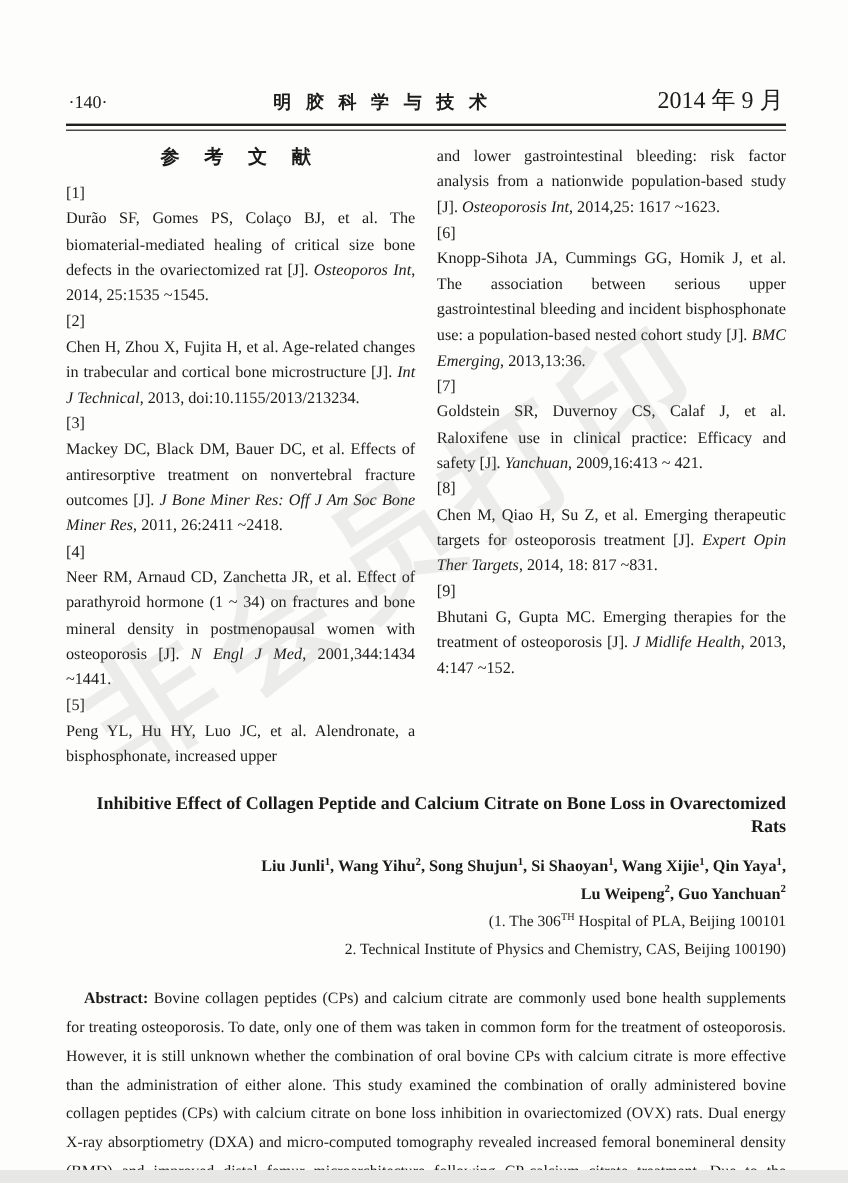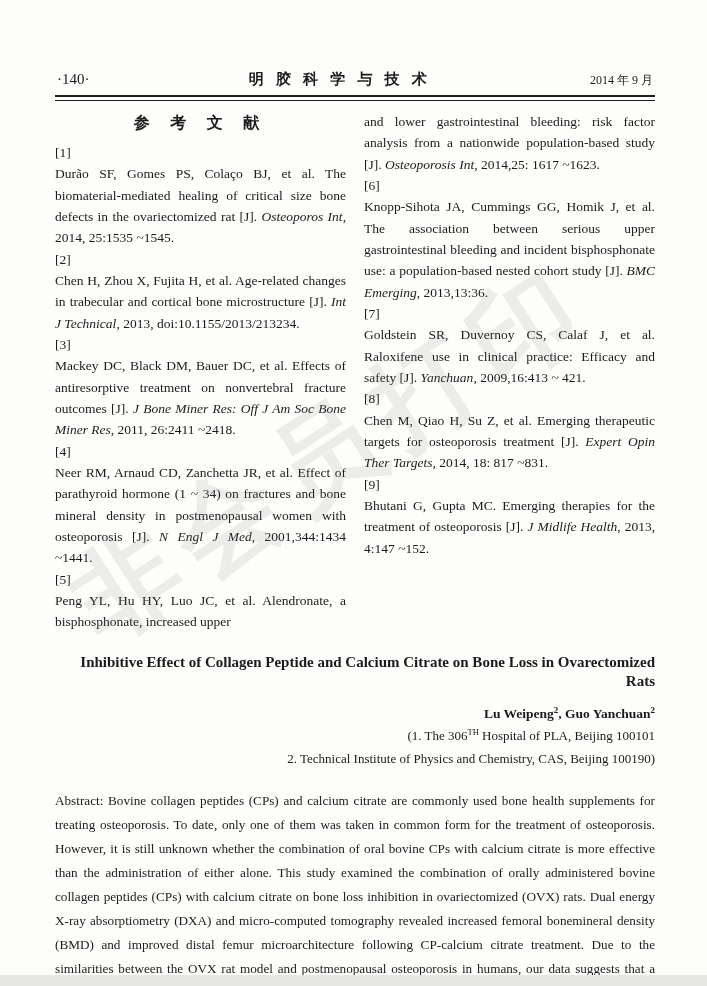--- a/index.html
+++ b/index.html
@@ -25,21 +25,21 @@
   .hdr{
     display:flex;justify-content:space-between;align-items:baseline;
     font-size:14.5px;
     padding:0 2px 6px 2px;
   }
   .hdr .journal{
     font-weight:bold;letter-spacing:4px;font-size:15px;
     font-family:"Liberation Sans","DejaVu Sans",sans-serif;
   }
   .hdr .pageno{font-size:15px;}
-  .hdr .date{font-size:12px;}
+  .hdr .date{font-size:20px;}
   .rule-double{
     border-top:2.6px solid #1e1e1e;
     border-bottom:1.2px solid #1e1e1e;
     height:3px;
   }
   
   .cols{
     display:flex;gap:18px;
     margin-top:10px;
   }
@@ -76,21 +76,21 @@
   .affil{
     font-size:13px;line-height:1.75;
   }
   .affil sup{font-size:8.5px;}
   
   .abstract{
     margin-top:18px;
     font-size:13.2px;line-height:1.82;
     text-align:justify;
   }
-  .abstract .lbl,.keyword .lbl{font-weight:normal;}
+  .abstract .lbl,.keyword .lbl{font-weight:bold;margin-left:15px;}
   
   .watermark{
     position:absolute;
     left:46px;top:556px;
     transform:rotate(-33deg);
     transform-origin:left top;
     font-size:104px;
     font-weight:bold;
     letter-spacing:14px;
     color:rgba(125,125,125,0.13);
@@ -159,20 +159,21 @@
       </div>
       <div class="ref">
         <span class="marker">[9]</span>
         <span class="body"><span>Bhutani G, Gupta MC. Emerging therapies for the treatment of osteoporosis [J]. </span><span style="font-style: italic;">J Midlife Health</span><span>, 2013, 4:147 ~152.</span></span>
       </div>
     </div>
   </div>
 
   <div class="article">
     <div class="art-title">Inhibitive Effect of Collagen Peptide and Calcium Citrate on Bone Loss in Ovarectomized Rats</div>
+    <div class="authors"><span>Liu Junli</span><sup>1</sup><span>, Wang Yihu</span><sup>2</sup><span>, Song Shujun</span><sup>1</sup><span>, Si Shaoyan</span><sup>1</sup><span>, Wang Xijie</span><sup>1</sup><span>, Qin Yaya</span><sup>1</sup><span>,</span></div>
     <div class="authors"><span>Lu Weipeng</span><sup>2</sup><span>, Guo Yanchuan</span><sup>2</sup></div>
     <div class="affil"><span>(1. The 306</span><sup>TH</sup><span> Hospital of PLA, Beijing 100101</span></div>
     <div class="affil">2. Technical Institute of Physics and Chemistry, CAS, Beijing 100190)</div>
   </div>
 
   <div class="abstract">
     <span class="lbl">Abstract:</span><span> Bovine collagen peptides (CPs) and calcium citrate are commonly used bone health supplements for treating osteoporosis. To date, only one of them was taken in common form for the treatment of osteoporosis. However, it is still unknown whether the combination of oral bovine CPs with calcium citrate is more effective than the administration of either alone. This study examined the combination of orally administered bovine collagen peptides (CPs) with calcium citrate on bone loss inhibition in ovariectomized (OVX) rats. Dual energy X-ray absorptiometry (DXA) and micro-computed tomography revealed increased femoral bonemineral density (BMD) and improved distal femur microarchitecture following CP-calcium citrate treatment. Due to the similarities between the OVX rat model and postmenopausal osteoporosis in humans, our data suggests that a potential use for the combinedoral administration of bovine collagen peptides with calcium citrate for the inhibition of bone loss in postmenopausal osteoporosis.</span>
   </div>
 
   <div class="scan-edge-bottom"></div>

